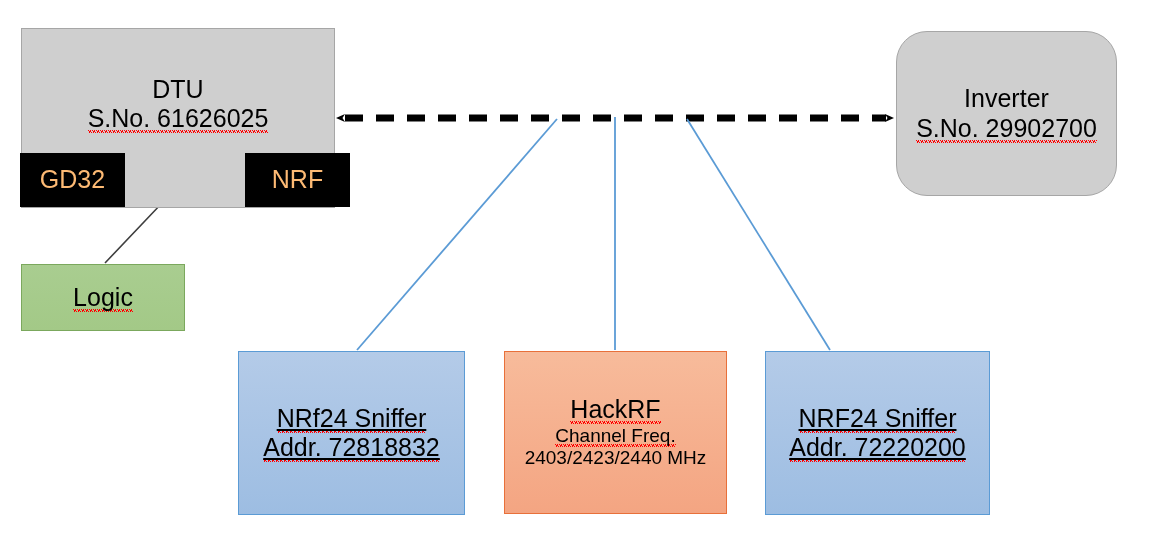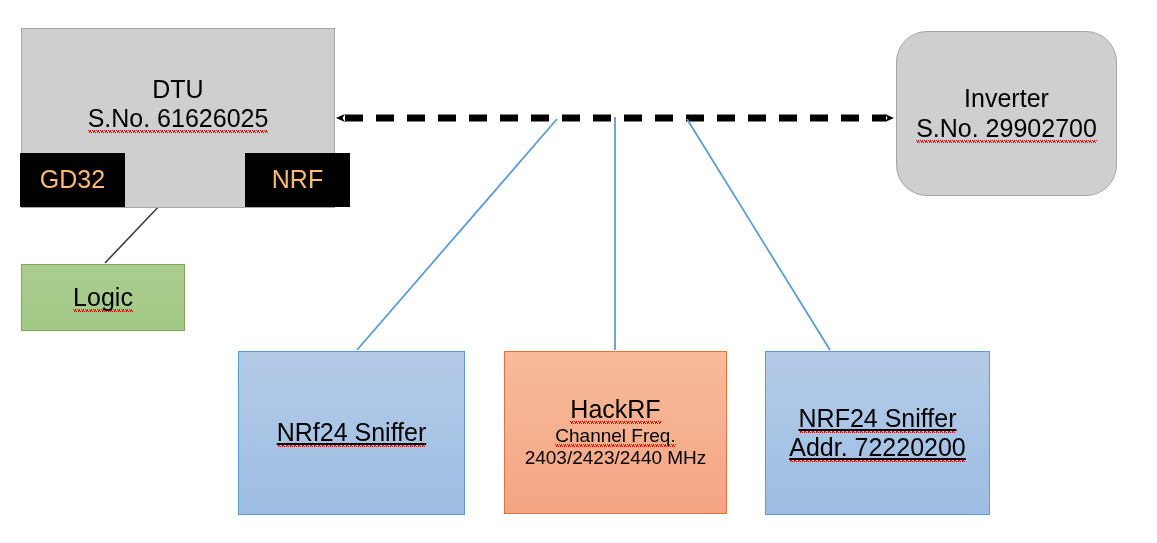--- a/index.html
+++ b/index.html
@@ -158,20 +158,23 @@
     <div>Inverter</div>
     <div>
       <span class="squiggle">S.No. 29902700</span>
     </div>
   </div>
 
   <div class="box blue-box" id="sniffer-left-box">
     <div>
       <span class="squiggle">NRf24 Sniffer</span>
     </div>
+    <div>
+      <span class="squiggle">Addr. 72818832</span>
+    </div>
   </div>
 
   <div class="box" id="hackrf-box">
     <div class="title">
       <span class="squiggle">HackRF</span>
     </div>
     <div class="sub">
       <span class="squiggle">Channel Freq.</span>
     </div>
     <div class="sub">2403/2423/2440 MHz</div>

